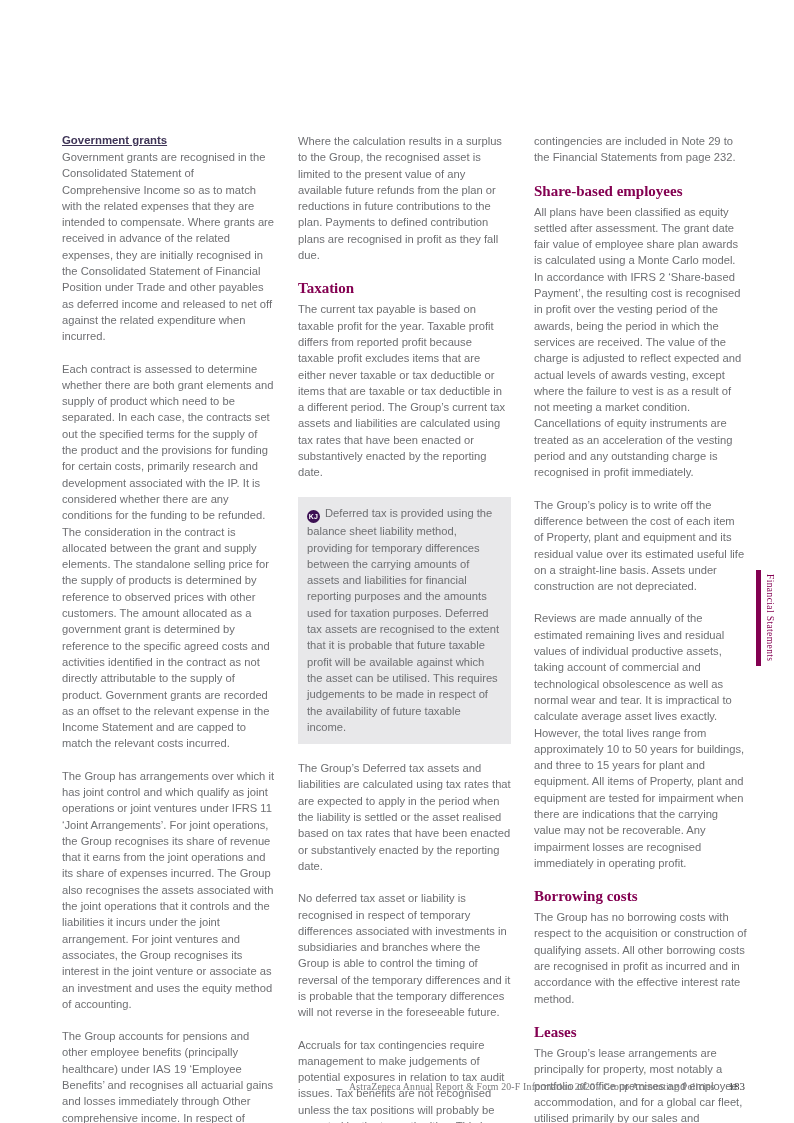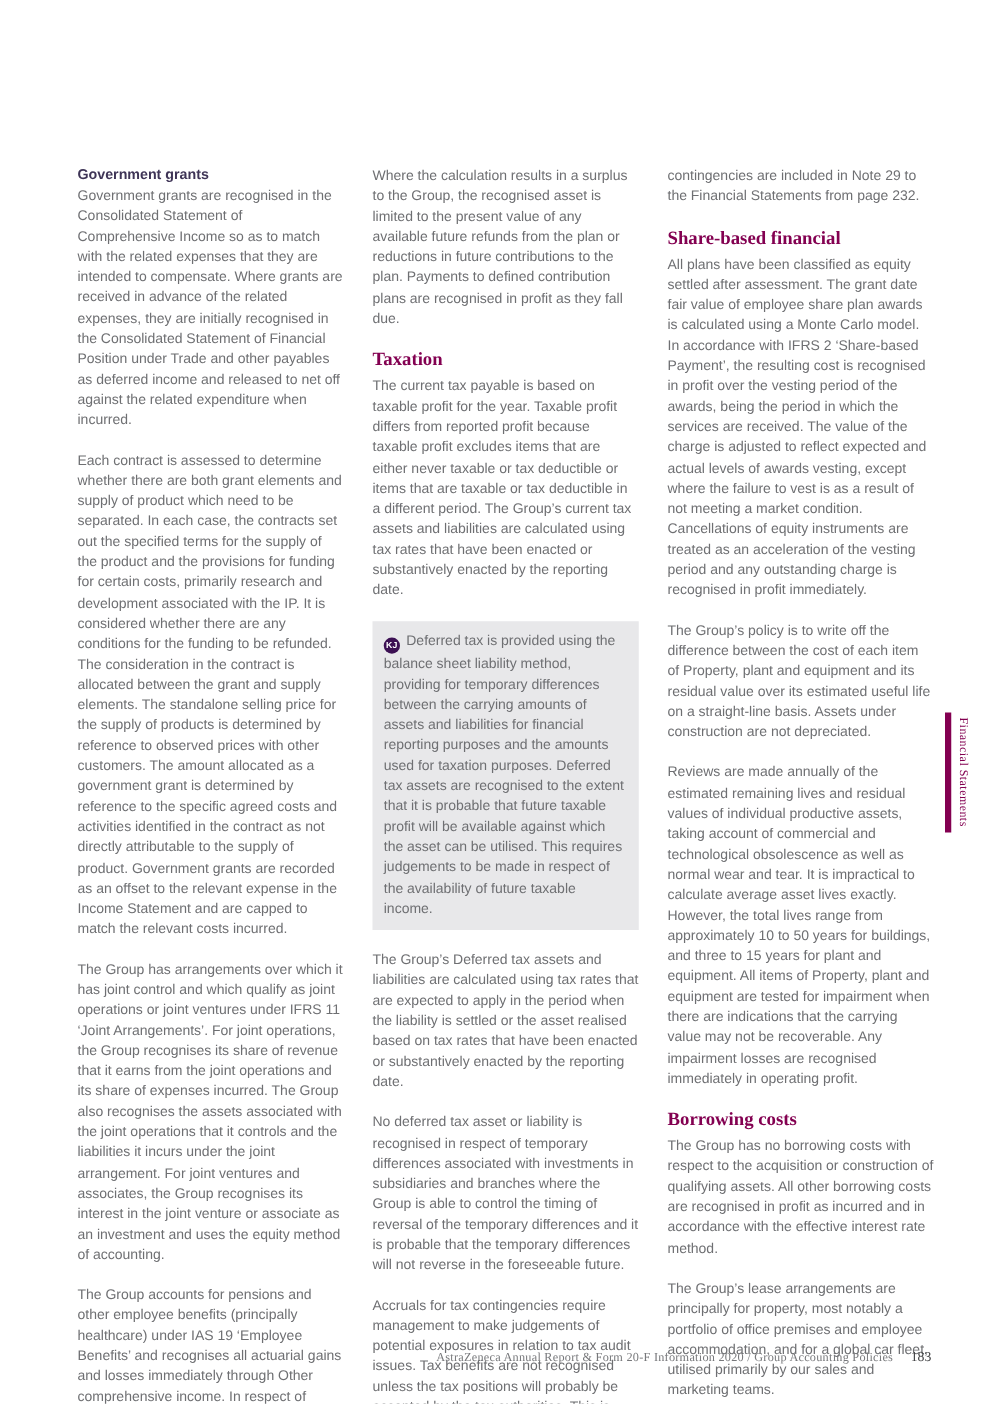--- a/index.html
+++ b/index.html
@@ -17,21 +17,21 @@
     margin:0 0 16px 0;
   }
   .col > :first-child{margin-top:0;}
   h3.mulberry{
     font-family:"Liberation Serif",serif;font-weight:600;
     font-size:15px;line-height:18px;color:#830051;
     margin:10px 0 4px 0;
   }
   h4.subhead{
     font-size:11.4px;line-height:15px;color:#3e3456;
-    font-weight:bold;margin:10px 0 1px 0;
+    font-weight:bold;margin:10px 0 1px 0;text-decoration:underline;
   }
   .kj-box{
     background:#e8e8ea;padding:8px 9px 9px 9px;margin:0 0 16px 0;
   }
   .kj-box p{margin:0;}
   .kj-badge{
     display:inline-flex;width:13px;height:13px;border-radius:50%;
     background:#3c1053;color:#ffffff;font-size:7px;font-weight:bold;
     align-items:center;justify-content:center;vertical-align:-2px;
     margin-right:5px;letter-spacing:0.2px;
@@ -75,26 +75,27 @@
       <p><span class="kj-badge">KJ</span><span>Deferred tax is provided using the balance sheet liability method, providing for temporary differences between the carrying amounts of assets and liabilities for financial reporting purposes and the amounts used for taxation purposes. Deferred tax assets are recognised to the extent that it is probable that future taxable profit will be available against which the asset can be utilised. This requires judgements to be made in respect of the availability of future taxable income.</span></p>
     </div>
     <p>The Group’s Deferred tax assets and liabilities are calculated using tax rates that are expected to apply in the period when the liability is settled or the asset realised based on tax rates that have been enacted or substantively enacted by the reporting date.</p>
     <p>No deferred tax asset or liability is recognised in respect of temporary differences associated with investments in subsidiaries and branches where the Group is able to control the timing of reversal of the temporary differences and it is probable that the temporary differences will not reverse in the foreseeable future.</p>
     <p>Accruals for tax contingencies require management to make judgements of potential exposures in relation to tax audit issues. Tax benefits are not recognised unless the tax positions will probably be accepted by the tax authorities. This is based upon management’s interpretation of applicable laws and regulations and the expectation of how the tax authority will resolve the matter. Once considered probable of not being accepted, management reviews each material tax benefit and reflects the effect of the uncertainty in determining the related taxable result.</p>
 
   </div>
 
   <div class="col">
     <p>contingencies are included in Note 29 to the Financial Statements from page 232.</p>
-    <h3 class="mulberry">Share-based financial</h3>
+    <h3 class="mulberry">Share-based employees</h3>
     <p>All plans have been classified as equity settled after assessment. The grant date fair value of employee share plan awards is calculated using a Monte Carlo model. In accordance with IFRS 2 ‘Share-based Payment’, the resulting cost is recognised in profit over the vesting period of the awards, being the period in which the services are received. The value of the charge is adjusted to reflect expected and actual levels of awards vesting, except where the failure to vest is as a result of not meeting a market condition. Cancellations of equity instruments are treated as an acceleration of the vesting period and any outstanding charge is recognised in profit immediately.</p>
     <p>The Group’s policy is to write off the difference between the cost of each item of Property, plant and equipment and its residual value over its estimated useful life on a straight-line basis. Assets under construction are not depreciated.</p>
     <p>Reviews are made annually of the estimated remaining lives and residual values of individual productive assets, taking account of commercial and technological obsolescence as well as normal wear and tear. It is impractical to calculate average asset lives exactly. However, the total lives range from approximately 10 to 50 years for buildings, and three to 15 years for plant and equipment. All items of Property, plant and equipment are tested for impairment when there are indications that the carrying value may not be recoverable. Any impairment losses are recognised immediately in operating profit.</p>
     <h3 class="mulberry">Borrowing costs</h3>
     <p>The Group has no borrowing costs with respect to the acquisition or construction of qualifying assets. All other borrowing costs are recognised in profit as incurred and in accordance with the effective interest rate method.</p>
+    <h3 class="mulberry">Leases</h3>
     <p>The Group’s lease arrangements are principally for property, most notably a portfolio of office premises and employee accommodation, and for a global car fleet, utilised primarily by our sales and marketing teams.</p>
 
   </div>
 
 </div>
 
 <div class="side-tab">
   <div class="tab-bar"></div>
   <div class="tab-label">Financial Statements</div>
 </div>

